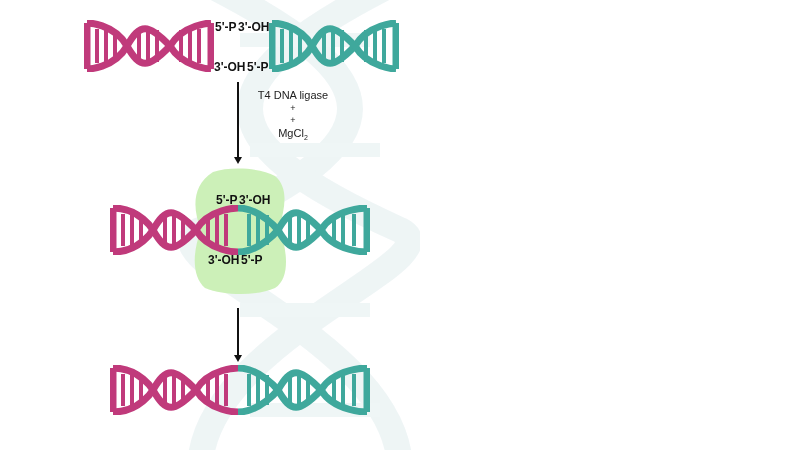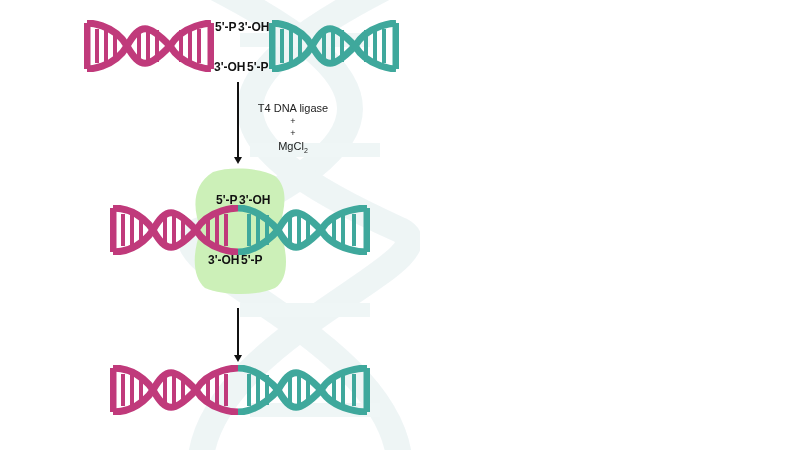--- a/index.html
+++ b/index.html
@@ -76,21 +76,21 @@
         <line x1="64" y1="7" x2="64" y2="45"></line>
         <line x1="73" y1="10" x2="73" y2="42"></line>
       <line x1="97" y1="10" x2="97" y2="42"></line>
         <line x1="106" y1="7" x2="106" y2="45"></line>
         <line x1="115" y1="9" x2="115" y2="43"></line>
     </g>
   </svg>
 
   <div class="arrow" style="left:237px; top:82px; height:76px;"></div>
 
-  <div class="reag" style="left:233px; top:101px;">
+  <div class="reag" style="left:233px; top:88px;">
     <div>T4 DNA ligase</div>
     <div style="font-size:9px; line-height:12px;">+</div>
     <div style="font-size:9px; line-height:12px;">+</div>
     <div><span>MgCl</span><sub style="font-size:7px;">2</sub></div>
   </div>
 
   <svg class="ligase" style="left:191px; top:168px;" width="98" height="126" viewBox="0 0 98 126">
     <path d="M22,4 C40,-2 70,0 84,8 C98,20 94,40 88,60 C96,80 100,110 84,120 C66,128 34,128 14,120 C0,108 2,82 10,62 C2,42 0,18 22,4 Z" fill="#C9EFB4" opacity="0.95"></path>
   </svg>
 

